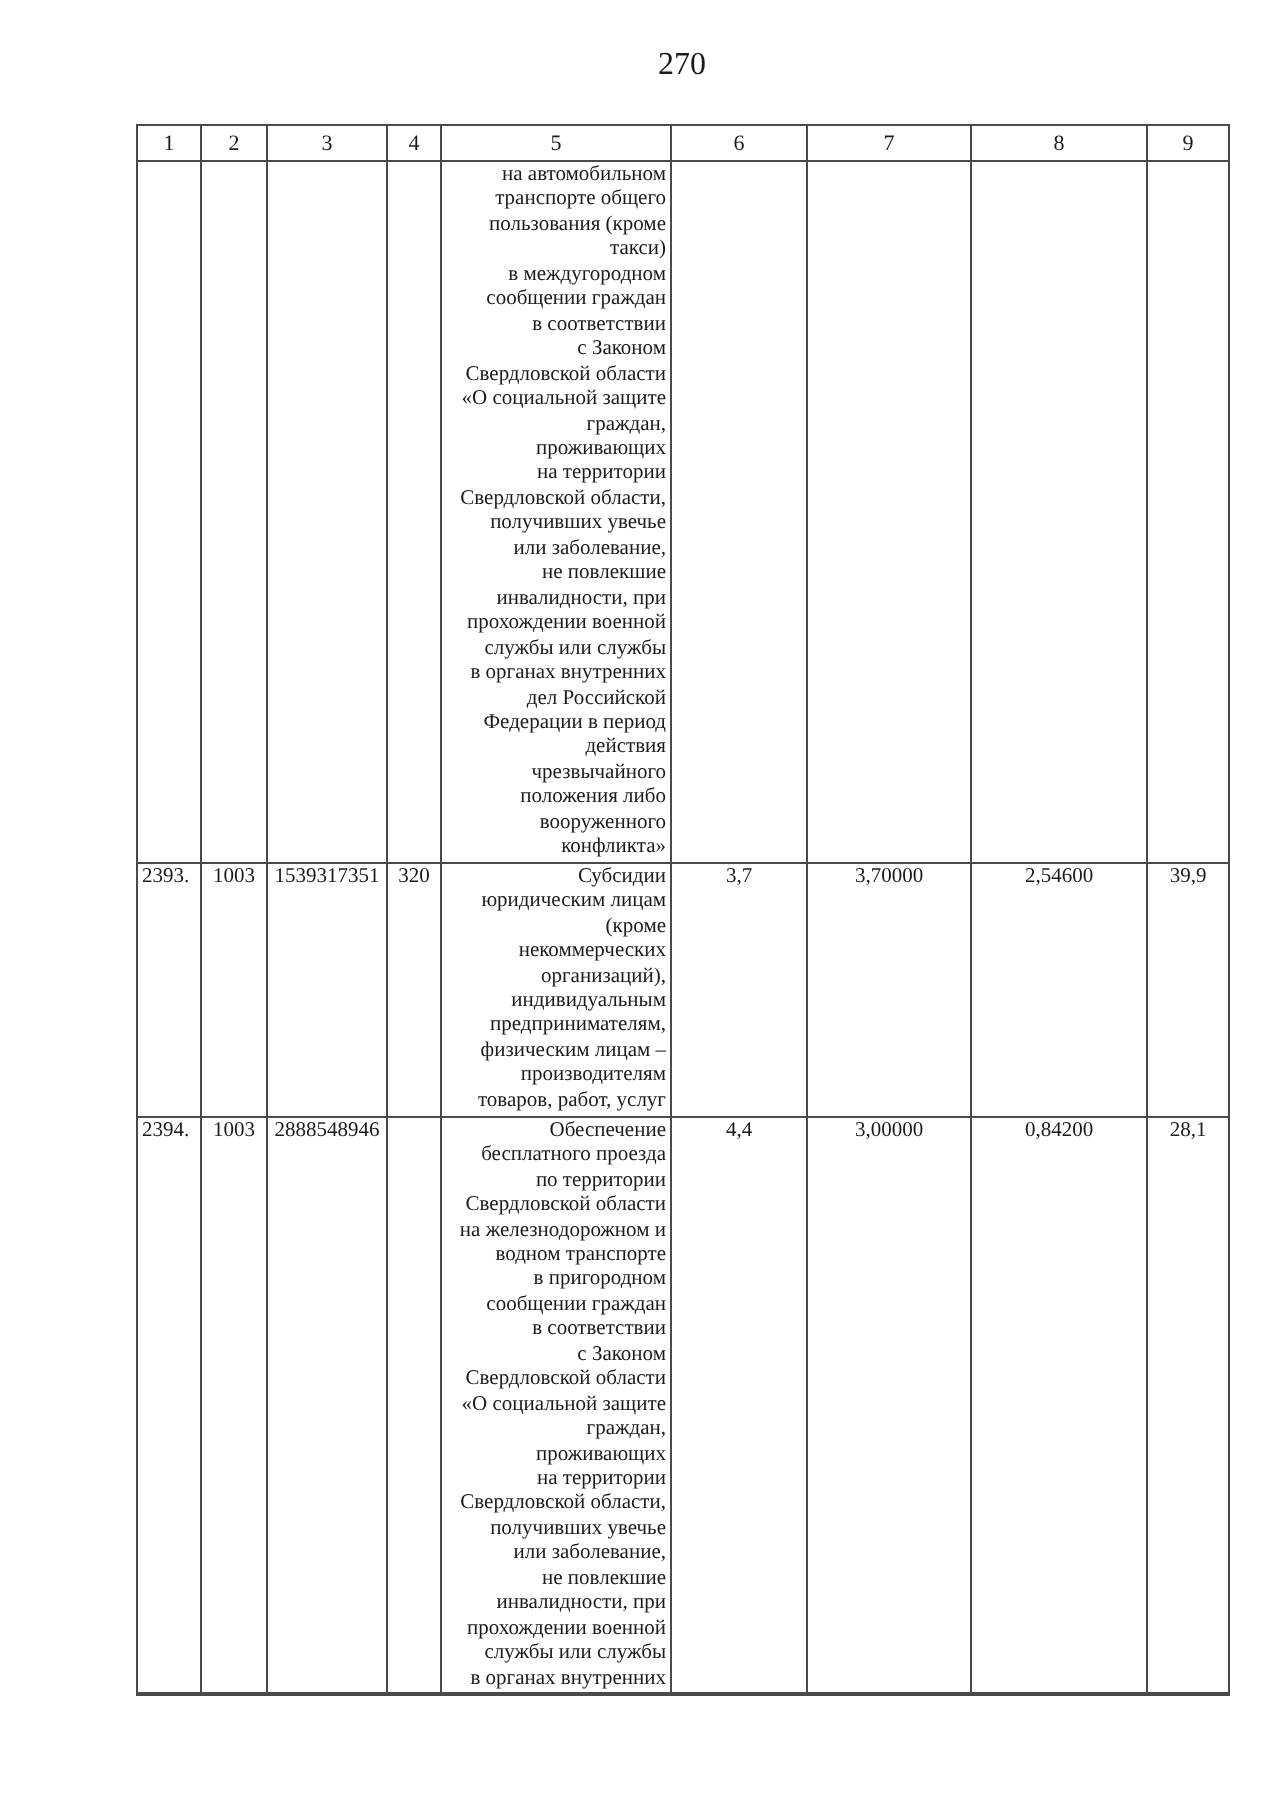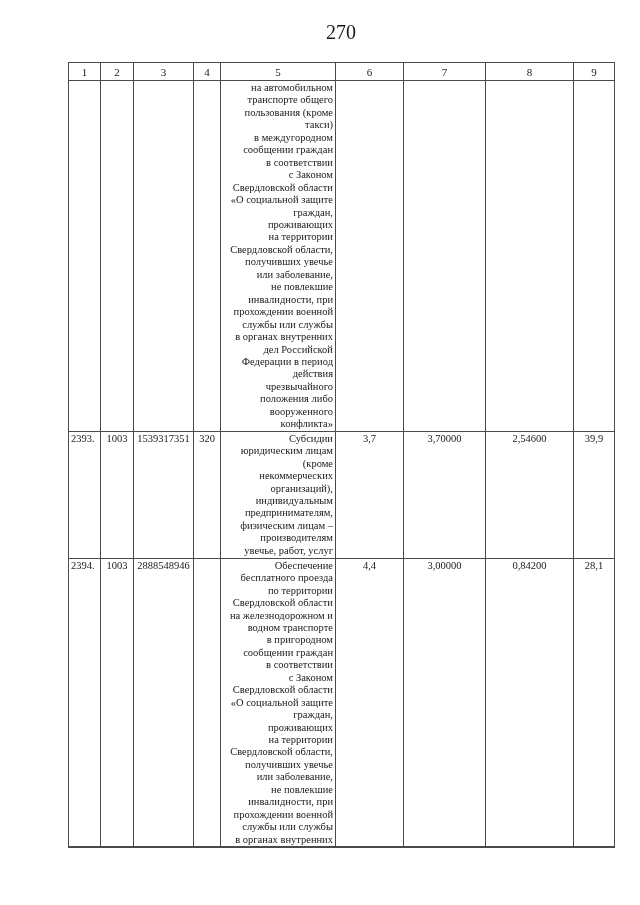--- a/index.html
+++ b/index.html
@@ -8,21 +8,21 @@
     width: 640px; height: 905px;
     background: #ffffff;
     color: #1a1a1a;
     font-family: "Liberation Serif", "DejaVu Serif", serif;
     overflow: hidden;
   }
   .sheet { padding: 24px 0 0 68px; }
   .page-number {
     width: 546px;
     text-align: center;
-    font-size: 20px;
+    font-size: 16px;
     line-height: 17px;
     margin-bottom: 21px;
   }
   table.doc {
     border-collapse: collapse;
     table-layout: fixed;
     width: 546px;
     border: 1px solid #4a4a4a;
     border-bottom: 2px solid #4a4a4a;
   }
@@ -128,21 +128,21 @@
         <td class="center">320</td>
         <td class="name">Субсидии
 юридическим лицам
 (кроме
 некоммерческих
 организаций),
 индивидуальным
 предпринимателям,
 физическим лицам –
 производителям
-увечье, работ, услуг</td>
+товаров, работ, услуг</td>
         <td class="center">3,7</td>
         <td class="center">3,70000</td>
         <td class="center">2,54600</td>
         <td class="center">39,9</td>
       </tr>
       <tr class="row-2394">
         <td>2394.</td>
         <td class="center">1003</td>
         <td class="center">2888548946</td>
         <td class="center"></td>

